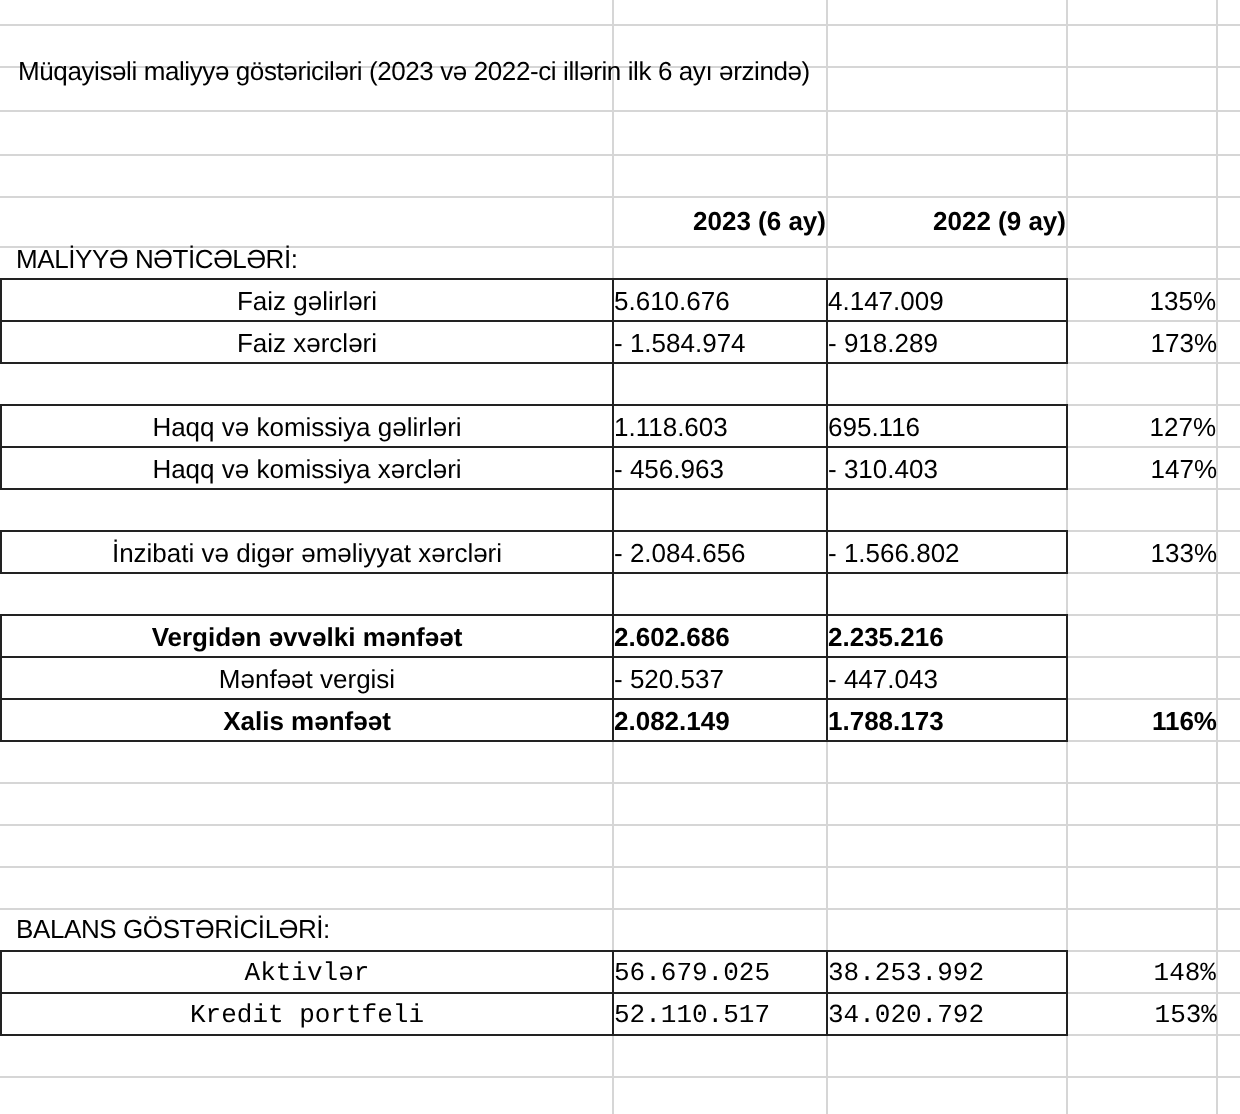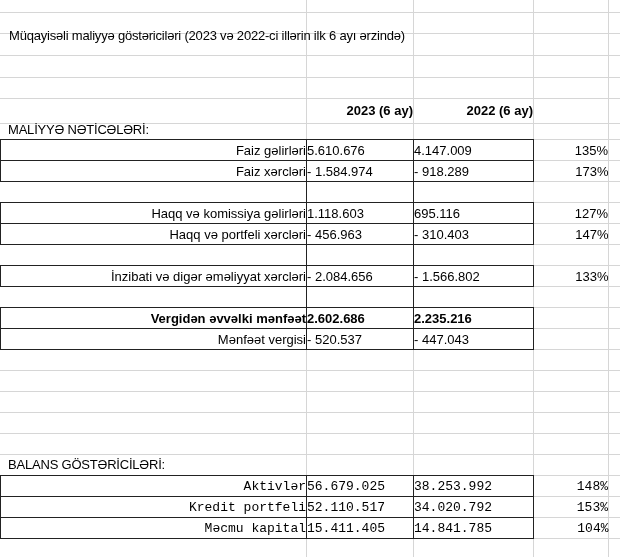--- a/index.html
+++ b/index.html
@@ -77,21 +77,21 @@
     height: 21px;
     padding: 0;
     font-size: 13px;
     white-space: nowrap;
     overflow: hidden;
     box-sizing: border-box;
   }
   td.td-label {
     border: 1px solid #222222;
     padding-left: 7px;
-    text-align: right;
+    text-align: center;
     margin-left: 28px;
   }
   td.td-num {
     border: 1px solid #222222;
   }
   td.td-pct {
     border: none;
     text-align: right;
     padding-right: 2px;
   }
@@ -147,21 +147,21 @@
       <div class="gridline-v" style="left: 306px;"></div>
       <div class="gridline-v" style="left: 413px;"></div>
       <div class="gridline-v" style="left: 533px;"></div>
       <div class="gridline-v" style="left: 608px;"></div>
     </div>
 
   <div class="title-cell">Müqayisəli maliyyə göstəriciləri (2023 və 2022-ci illərin ilk 6 ayı ərzində)</div>
 
   <div class="col-header" id="col-header-2023">2023 (6 ay)</div>
 
-  <div class="col-header" id="col-header-2022">2022 (6 ay)</div>
+  <div class="col-header" id="col-header-2022">2022 (9 ay)</div>
 
   <div class="section-heading" id="heading-finance">MALİYYƏ NƏTİCƏLƏRİ:</div>
 
   <table class="fin-table" id="finance-table">
     <colgroup>
       <col style="width:306px">
         <col style="width:107px">
         <col style="width:120px">
         <col style="width:75px">
     </colgroup>
@@ -184,21 +184,21 @@
           <td class="td-num td-num-2"></td>
           <td class="td-pct"></td>
         </tr>
         <tr class="">
           <td class="td-label">Haqq və komissiya gəlirləri</td>
           <td class="td-num td-num-1">1.118.603</td>
           <td class="td-num td-num-2">695.116</td>
           <td class="td-pct">127%</td>
         </tr>
         <tr class="">
-          <td class="td-label">Haqq və portfeli xərcləri</td>
+          <td class="td-label">Haqq və komissiya xərcləri</td>
           <td class="td-num td-num-1">- 456.963</td>
           <td class="td-num td-num-2">- 310.403</td>
           <td class="td-pct">147%</td>
         </tr>
         <tr class="sep">
           <td class="td-label"></td>
           <td class="td-num td-num-1"></td>
           <td class="td-num td-num-2"></td>
           <td class="td-pct"></td>
         </tr>
@@ -218,20 +218,26 @@
           <td class="td-label">Vergidən əvvəlki mənfəət</td>
           <td class="td-num td-num-1">2.602.686</td>
           <td class="td-num td-num-2">2.235.216</td>
           <td class="td-pct"></td>
         </tr>
         <tr class="">
           <td class="td-label">Mənfəət vergisi</td>
           <td class="td-num td-num-1">- 520.537</td>
           <td class="td-num td-num-2">- 447.043</td>
           <td class="td-pct"></td>
+        </tr>
+        <tr class=" bold">
+          <td class="td-label">Xalis mənfəət</td>
+          <td class="td-num td-num-1">2.082.149</td>
+          <td class="td-num td-num-2">1.788.173</td>
+          <td class="td-pct">116%</td>
         </tr>
       </tbody>
   </table>
 
   <div class="section-heading" id="heading-balance">BALANS GÖSTƏRİCİLƏRİ:</div>
 
   <table class="fin-table" id="balance-table">
     <colgroup>
       <col style="width:306px">
         <col style="width:107px">
@@ -244,22 +250,16 @@
           <td class="td-num td-num-1">56.679.025</td>
           <td class="td-num td-num-2">38.253.992</td>
           <td class="td-pct">148%</td>
         </tr>
         <tr class="">
           <td class="td-label">Kredit portfeli</td>
           <td class="td-num td-num-1">52.110.517</td>
           <td class="td-num td-num-2">34.020.792</td>
           <td class="td-pct">153%</td>
         </tr>
-        <tr class="">
-          <td class="td-label">Məcmu kapital</td>
-          <td class="td-num td-num-1">15.411.405</td>
-          <td class="td-num td-num-2">14.841.785</td>
-          <td class="td-pct">104%</td>
-        </tr>
       </tbody>
   </table>
 
 </div>
 
 </body></html>

